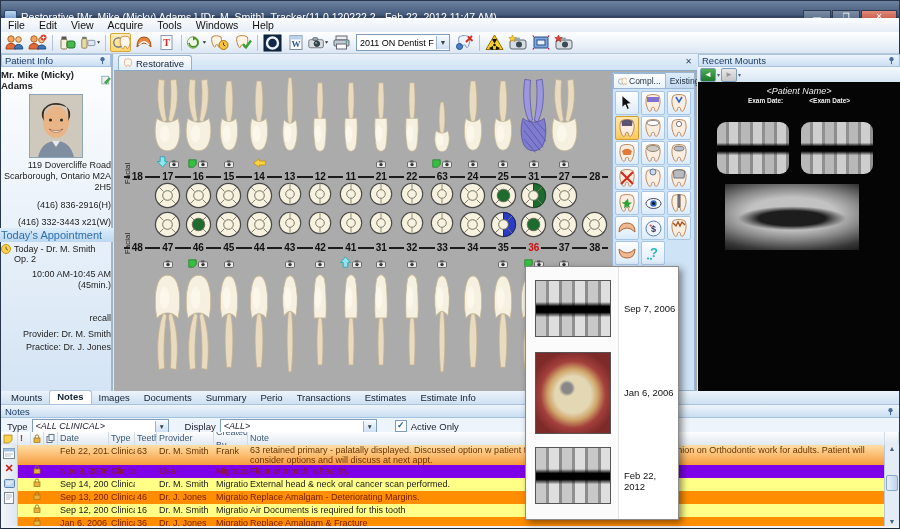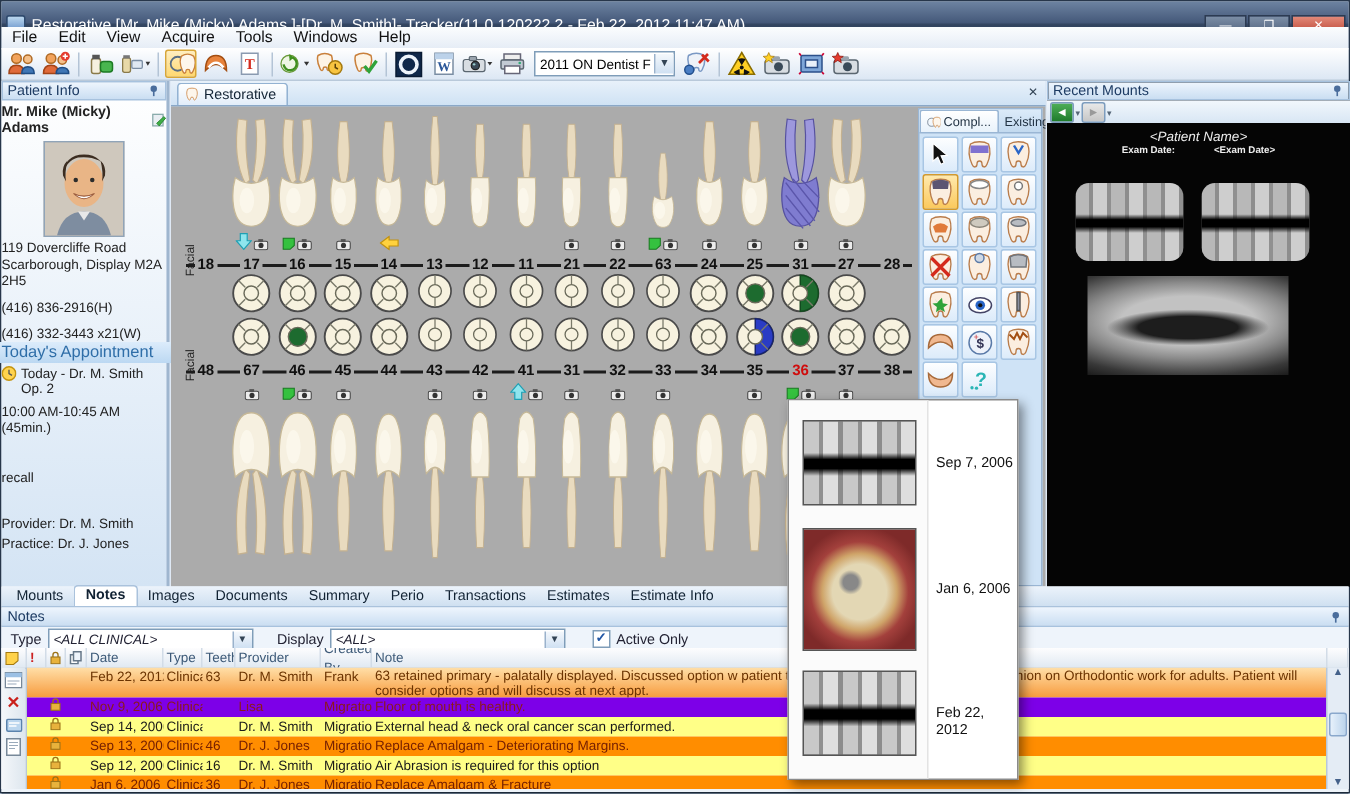--- a/index.html
+++ b/index.html
@@ -21,21 +21,21 @@
   .tcombo{height:15px;width:92px;background:#fff;border:1px solid #7f9db9;font-size:9px;display:flex;align-items:center;margin:0 3px;}
   .tcombo .txt{flex:1;padding-left:3px;white-space:nowrap;overflow:hidden;}
   .tcombo .da{width:12px;height:13px;background:linear-gradient(#f4f8fc,#cfe0f2);border-left:1px solid #9ab2cc;font-size:7px;text-align:center;line-height:13px;color:#345;}
   
   .phead{height:13px;background:linear-gradient(#eef5fd,#cadef2);border:1px solid #a7c2de;box-sizing:border-box;color:#1d3b63;font-size:9.5px;display:flex;align-items:center;padding:0 3px;}
   .pin{margin-left:auto;width:9px;height:9px;}
   .patient{position:absolute;left:0;top:53px;width:112px;height:337px;background:linear-gradient(#ffffff,#d4e4f4);border-right:2px solid #9fb6cf;box-sizing:border-box;font-size:9px;color:#222;}
   .patient .body{padding:2px 0;position:relative;}
   .pname{font-weight:bold;font-size:9.5px;display:flex;align-items:center;}
   .photo{width:52px;height:62px;margin:3px auto 2px auto;border:1px solid #90a4b8;background:#cfc6ba;display:block;}
-  .pline{margin-top:2px;line-height:11px;}
+  .pline{margin-top:2px;line-height:11px;text-align:right;}
   .appt-hdr{background:linear-gradient(#dcecfb,#bcd8f2);color:#2f6ea8;margin:0 -4px 2px -4px;padding:1px 4px;font-size:11px;}
   .apptrow{display:flex;gap:3px;align-items:flex-start;}
   .bold{font-weight:normal;}
   
   .center{position:absolute;left:113px;top:53px;width:583px;height:337px;background:#c6dcf0;}
   .doctabs{height:16px;display:flex;align-items:flex-end;border-bottom:1px solid #8aa8c8;background:linear-gradient(#e8f1fa,#cfe2f4);position:relative;}
   .doctab{margin-left:4px;height:14px;background:linear-gradient(#ffffff,#e2edf9);border:1px solid #93b2d2;border-bottom:none;border-radius:3px 3px 0 0;font-size:9.5px;display:flex;align-items:center;padding:0 7px 0 4px;color:#123;gap:3px;}
   .docclose{position:absolute;right:5px;top:3px;font-size:8px;color:#345;}
   .canvas{position:absolute;left:0;top:17px;right:0;bottom:0;background:#ababab;overflow:hidden;}
   .chrow{position:absolute;left:8px;width:488px;display:flex;}
@@ -315,37 +315,37 @@
         <path d="M12 22 Q13 8 26 8 Q39 8 40 22 Q40 14 36 12 Q30 9 22 10 Q14 12 12 22 Z" fill="#3c2d21"></path>
         <path d="M12 22 Q11 16 15 12 Q13 20 14 26 Z" fill="#3c2d21"></path>
           <path d="M40 22 Q41 16 37 12 Q39 20 38 26 Z" fill="#3c2d21"></path>
         <circle cx="20.5" cy="25" r="1.5" fill="#2c2c2c"></circle>
           <circle cx="31.5" cy="25" r="1.5" fill="#2c2c2c"></circle>
         <path d="M19 34 Q26 41 33 34 Q26 37.5 19 34 Z" fill="#fff" stroke="#9c5c3c" stroke-width="0.7"></path>
         <path d="M8 62 Q12 46 26 46 Q40 46 44 62 Z" fill="#7e8da0"></path>
         <path d="M22 46 L26 52 L30 46 Z" fill="#e8e8e8"></path>
       </svg>
       <div class="pline">119 Dovercliffe Road</div>
-      <div class="pline" style="margin-top:0">Scarborough, Display M2A 2H5</div>
+      <div class="pline" style="margin-top:0">Scarborough, Ontario M2A 2H5</div>
       <div class="pline" style="margin-top:7px">(416) 836-2916(H)</div>
       <div class="pline" style="margin-top:6px">(416) 332-3443 x21(W)</div>
       <div class="appt-hdr">Today's Appointment</div>
       <div class="apptrow">
         <svg width="10" height="10" viewBox="0 0 10 10">
             <circle cx="5" cy="5" r="4.5" fill="#ffd34d" stroke="#c49410"></circle>
             <path d="M5 2.5 V5 L7 6.2" stroke="#555" stroke-width="0.9" fill="none"></path>
           </svg>
         <div>
           <div>Today - Dr. M. Smith</div>
           <div>Op. 2</div>
         </div>
       </div>
       <div class="pline bold" style="margin-top:5px">10:00 AM-10:45 AM (45min.)</div>
       <div class="pline" style="margin-top:22px">recall</div>
-      <div class="pline" style="margin-top:20px">Provider: Dr. M. Smith</div>
+      <div class="pline" style="margin-top:5px">Provider: Dr. M. Smith</div>
       <div class="pline">Practice: Dr. J. Jones</div>
     </div>
   </div>
 
   <div class="center">
     <div class="doctabs">
       <div class="doctab">
         <svg width="10" height="10" viewBox="0 0 20 20">
             <path d="M4 3 C2 8 3 12 5 16 C6 18 8 18 8 15 C8 13 12 13 12 15 C12 18 14 18 15 16 C17 12 18 8 16 3 C13 1 7 1 4 3 Z" fill="#fdf6ec" stroke="#c9803c"></path>
           </svg>
@@ -1060,21 +1060,21 @@
                 <rect x="3.2" y="0.4" width="3.2" height="2" fill="#555"></rect>
                 <circle cx="5" cy="4.6" r="1.7" fill="#333"></circle>
               </svg></span>
           </div>
           <div class="mkslot"></div>
         </div>
         <div class="numline" style="top: 170px;">
           <div class="rule"></div>
           <div class="nums">
             <div class="n"><i>48</i></div>
-            <div class="n"><i>67</i></div>
+            <div class="n"><i>47</i></div>
             <div class="n"><i>46</i></div>
             <div class="n"><i>45</i></div>
             <div class="n"><i>44</i></div>
             <div class="n"><i>43</i></div>
             <div class="n"><i>42</i></div>
             <div class="n"><i>41</i></div>
             <div class="n"><i>31</i></div>
             <div class="n"><i>32</i></div>
             <div class="n"><i>33</i></div>
             <div class="n"><i>34</i></div>
@@ -1368,21 +1368,21 @@
             <div><svg width="8" height="9" viewBox="0 0 8 9">
                 <rect x="1" y="4" width="6" height="4.5" fill="#e8b23c" stroke="#9c7318" stroke-width="0.7"></rect>
                 <path d="M2.3 4 V2.6 a1.7 1.7 0 0 1 3.4 0 V4" fill="none" stroke="#9c7318" stroke-width="0.9"></path>
               </svg></div>
             <div></div>
             <div>Sep 12, 2006</div>
             <div>Clinical</div>
             <div>16</div>
             <div>Dr. M. Smith</div>
             <div>Migration</div>
-            <div>Air Abrasion is required for this option</div>
+            <div>Air Documents is required for this tooth</div>
           </div>
           <div class="nrow orange">
             <div></div>
             <div><svg width="8" height="9" viewBox="0 0 8 9">
                 <rect x="1" y="4" width="6" height="4.5" fill="#e8b23c" stroke="#9c7318" stroke-width="0.7"></rect>
                 <path d="M2.3 4 V2.6 a1.7 1.7 0 0 1 3.4 0 V4" fill="none" stroke="#9c7318" stroke-width="0.9"></path>
               </svg></div>
             <div></div>
             <div>Jan 6, 2006</div>
             <div>Clinical</div>

